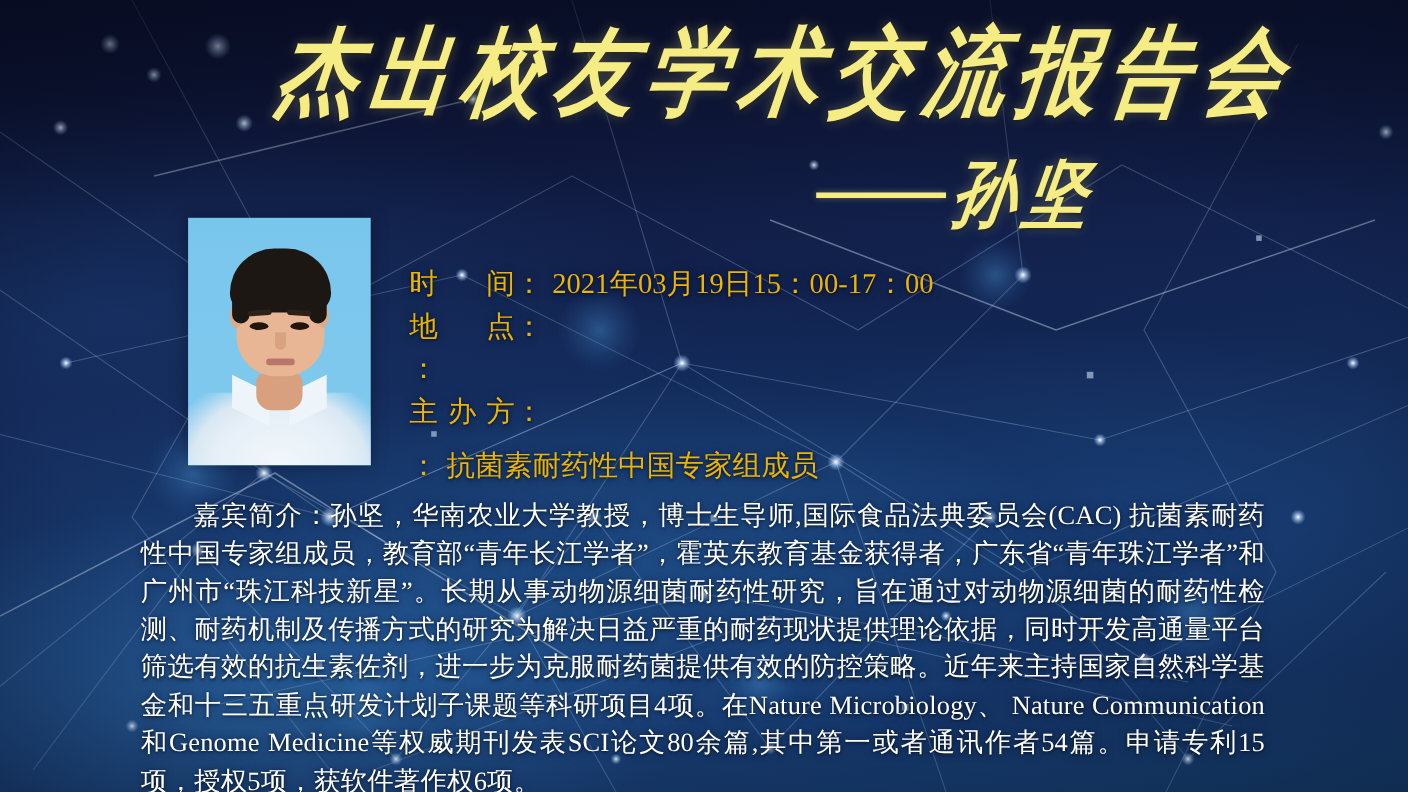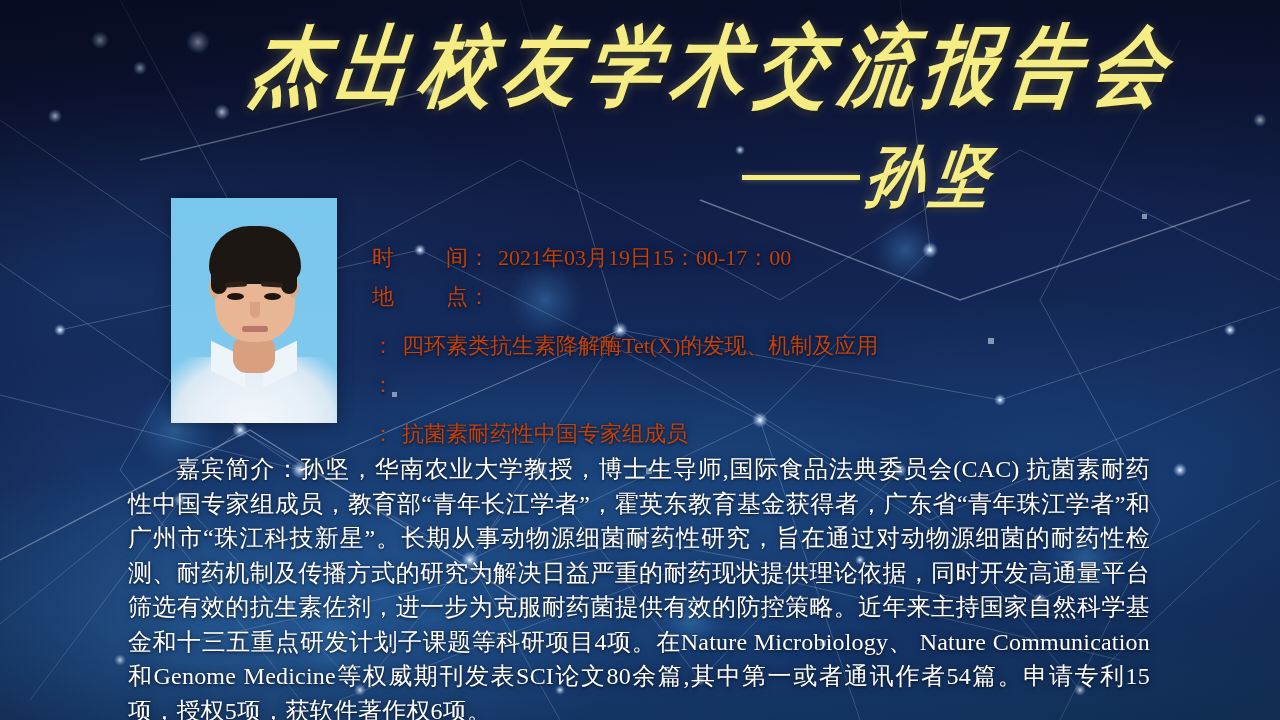--- a/index.html
+++ b/index.html
@@ -94,23 +94,23 @@
   .p-brow-l,.p-brow-r{position:absolute;top:84px;width:22px;height:5px;background:#2b211a;border-radius:3px;}
   .p-brow-l{left:54px;transform:rotate(-4deg);} .p-brow-r{right:54px;transform:rotate(4deg);}
   .p-eye-l,.p-eye-r{position:absolute;top:95px;width:17px;height:7px;background:#20160f;border-radius:50%;}
   .p-eye-l{left:56px;} .p-eye-r{right:56px;}
   .p-nose{position:absolute;left:79px;top:104px;width:10px;height:16px;background:#d9a382;border-radius:0 0 6px 6px;}
   .p-mouth{position:absolute;left:71px;top:128px;width:26px;height:6px;background:#b9766a;border-radius:4px;}
 
   
   .info{
     position:absolute;left:372px;top:228px;width:800px;
-    color:#c2410c;
+    color:#eab308;
     font-family:"Liberation Serif","DejaVu Serif",serif;
-    font-size:22px;line-height:39px;
+    font-size:26px;line-height:39px;
     text-shadow:0 1px 3px rgba(0,0,0,.65),0 0 8px rgba(10,25,60,.6);
   }
   .info-row{display:flex;align-items:baseline;white-space:nowrap;}
   .info-label{
     display:inline-block;
     width:96px;
     text-align:justify;
     text-align-last:justify;
     flex:0 0 auto;
   }
@@ -257,23 +257,23 @@
       <span class="info-label">时间</span>
       <span class="info-colon">：</span>
       <span class="info-value">2021年03月19日15：00-17：00</span>
     </div>
     <div class="info-row">
       <span class="info-label">地点</span>
       <span class="info-colon">：</span>
     </div>
     <div class="info-row">
       <span class="info-colon">：</span>
-      <span class="info-value">四环素类抗生素降解酶Tet(X)的发现、机制及应用</span>
     </div>
     <div class="info-row wide">
+      <span class="info-label">主办方</span>
       <span class="info-colon">：</span>
     </div>
     <div class="info-row wide">
       <span class="info-colon">：</span>
       <span class="info-value">抗菌素耐药性中国专家组成员</span>
     </div>
   </div>
 
   <div class="bio">嘉宾简介：孙坚，华南农业大学教授，博士生导师,国际食品法典委员会(CAC) 抗菌素耐药性中国专家组成员，教育部“青年长江学者”，霍英东教育基金获得者，广东省“青年珠江学者”和广州市“珠江科技新星”。长期从事动物源细菌耐药性研究，旨在通过对动物源细菌的耐药性检测、耐药机制及传播方式的研究为解决日益严重的耐药现状提供理论依据，同时开发高通量平台筛选有效的抗生素佐剂，进一步为克服耐药菌提供有效的防控策略。近年来主持国家自然科学基金和十三五重点研发计划子课题等科研项目4项。在Nature Microbiology、 Nature Communication和Genome Medicine等权威期刊发表SCI论文80余篇,其中第一或者通讯作者54篇。申请专利15项，授权5项，获软件著作权6项。</div>
 

